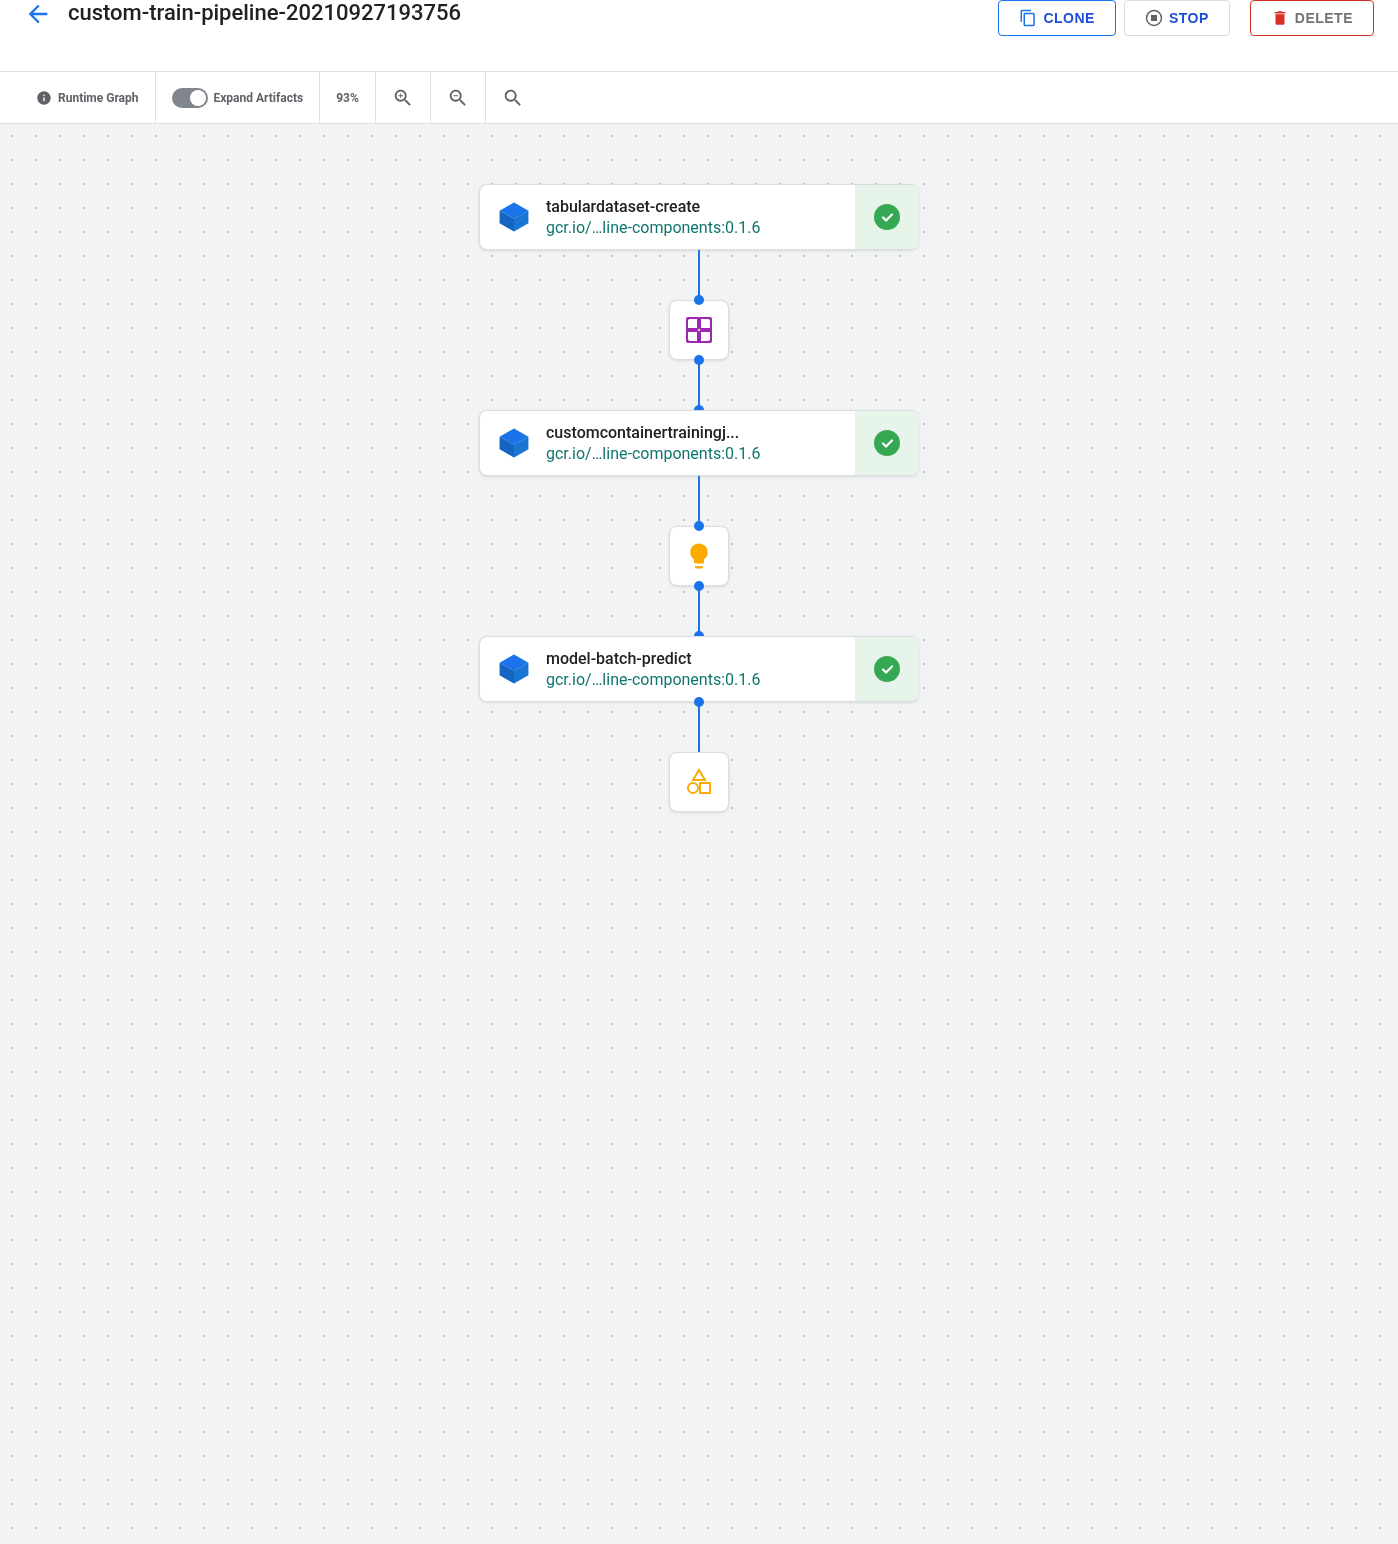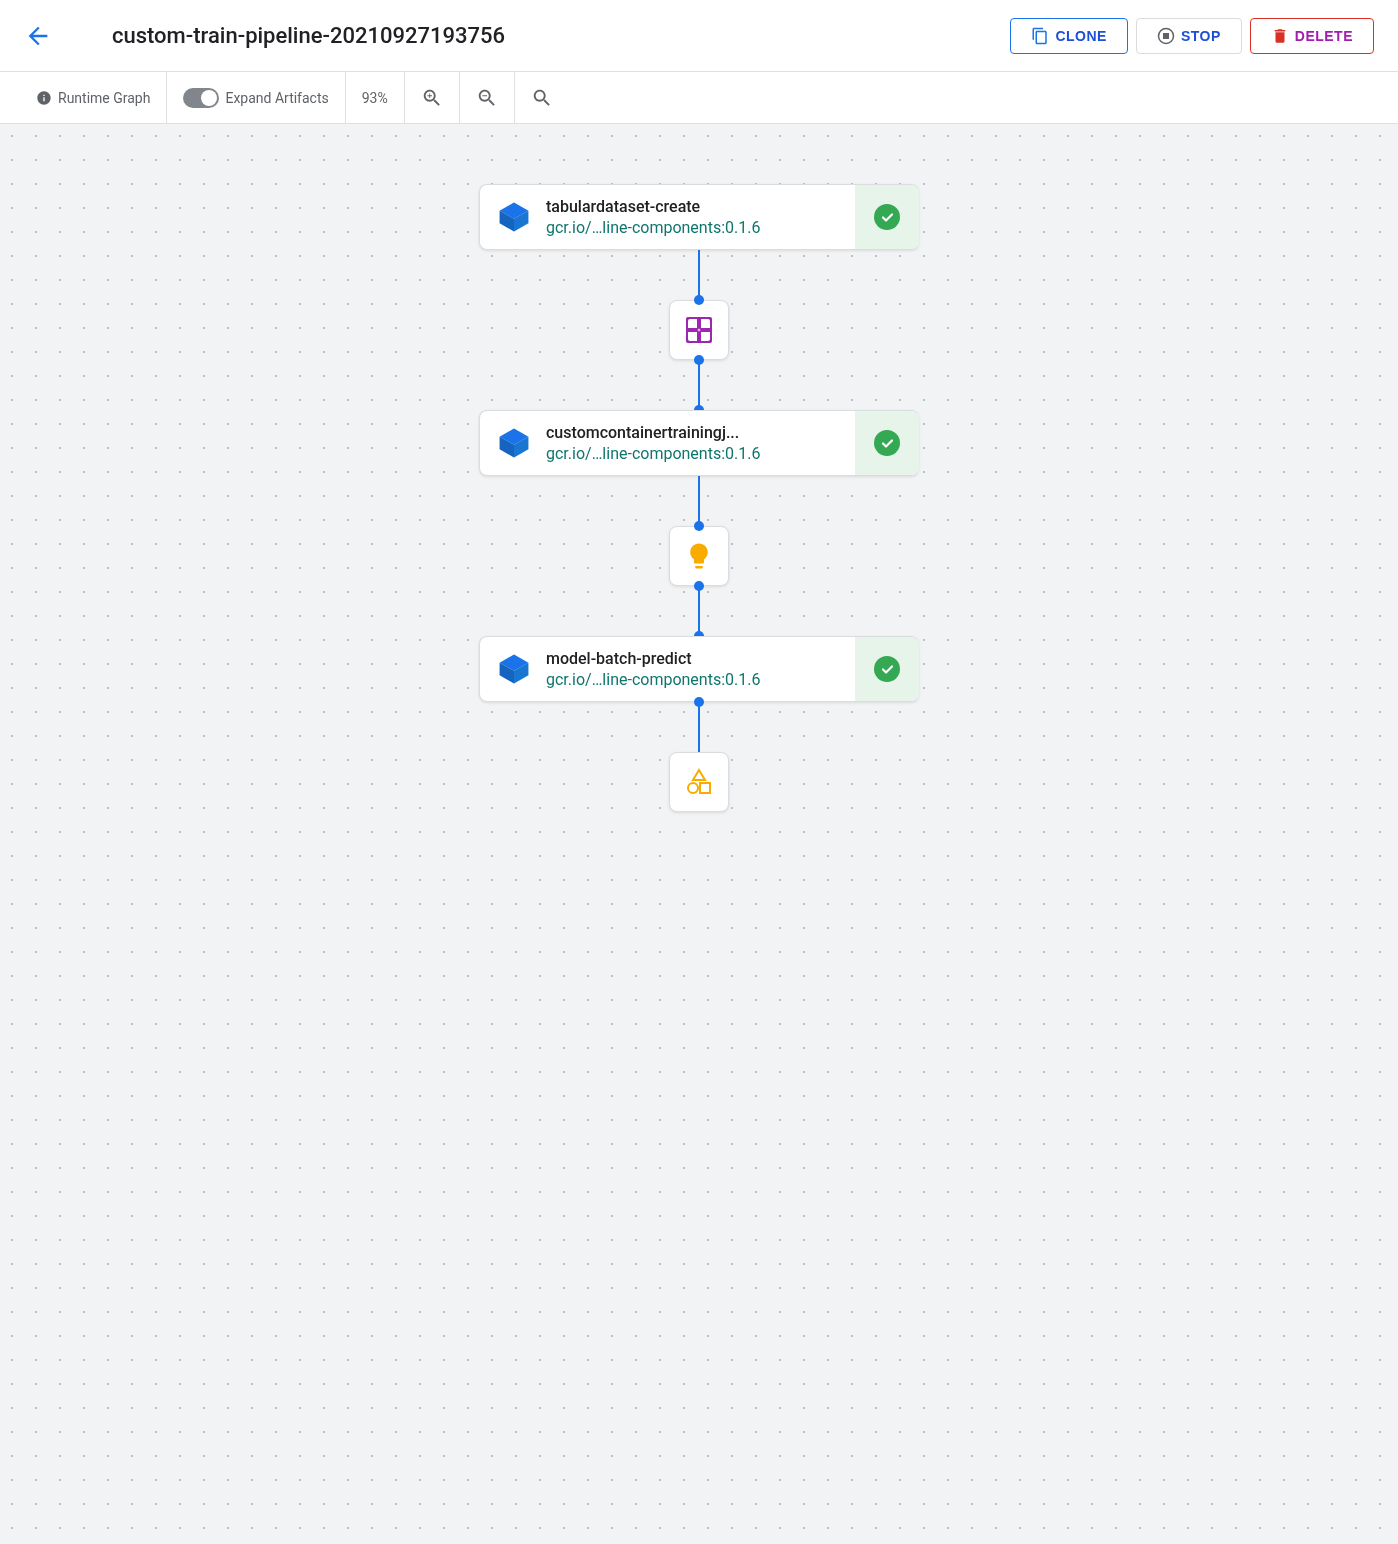--- a/index.html
+++ b/index.html
@@ -1,26 +1,25 @@
 <!DOCTYPE html>
 <html><head>
   <meta charset="utf-8">
   <style>
     * { box-sizing: border-box; margin: 0; padding: 0; }
     body { font-family: 'Google Sans', Roboto, Arial, sans-serif; background: #f8f9fa; color: #202124; width: 1398px; min-height: 1544px; }
 
     
     .header {
       display: flex;
-      align-items: center;
+      align-items: flex-start;
       padding: 0 24px;
       height: 72px;
       background: #fff;
       border-bottom: 1px solid #e0e0e0;
-      gap: 44px;
     }
     .back-btn {
       color: #1a73e8;
       font-size: 28px;
       cursor: pointer;
       margin-right: 16px;
       text-decoration: none;
       display: flex;
       align-items: center;
     }
@@ -43,42 +42,43 @@
       border: 1.5px solid #dadce0;
       border-radius: 4px;
       background: #fff;
       cursor: pointer;
       font-size: 14px;
       font-weight: 600;
       letter-spacing: 0.5px;
     }
     .header-btn.clone { color: #1d4ed8; border-color: #1a73e8; }
     .header-btn.stop { color: #1d4ed8; border-color: #dadce0; }
-    .header-btn.delete { color: #a21caf; border-color: #d93025; }
+    .header-btn.delete { color: #737373; border-color: #d93025; margin-left: 12px; }
 
     
     .toolbar {
       display: flex;
       align-items: center;
       padding: 0 20px;
       height: 52px;
       background: #fff;
       border-bottom: 1px solid #e0e0e0;
       gap: 0;
     }
     .toolbar-item {
       display: flex;
       align-items: center;
       gap: 6px;
       padding: 0 16px;
       height: 100%;
-      font-size: 14px;
+      font-size: 12px;
       color: #5f6368;
       cursor: pointer;
       border-right: 1px solid #e0e0e0;
+      font-weight: bold;
     }
     .toolbar-item:last-child { border-right: none; }
     .toolbar-item.steps { color: #1a73e8; }
     .toggle-switch {
       width: 36px;
       height: 20px;
       background: #80868b;
       border-radius: 10px;
       position: relative;
       cursor: pointer;

